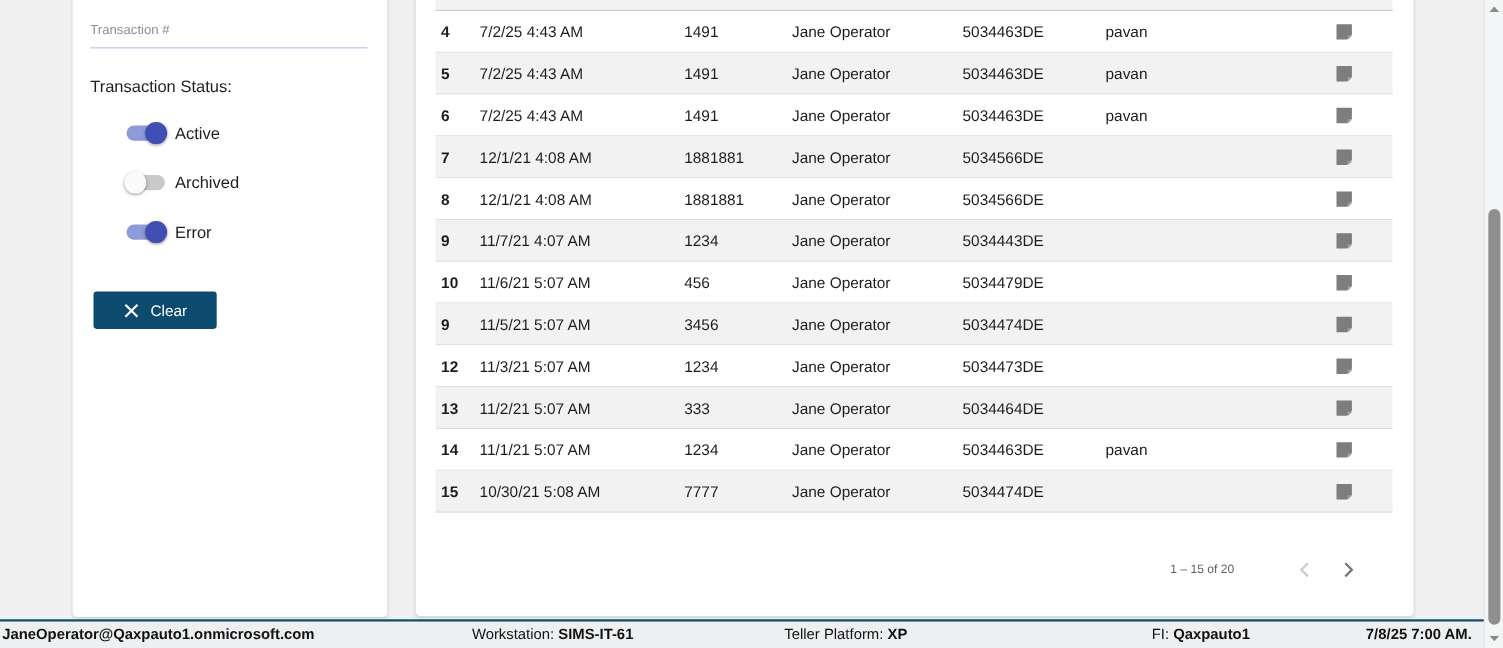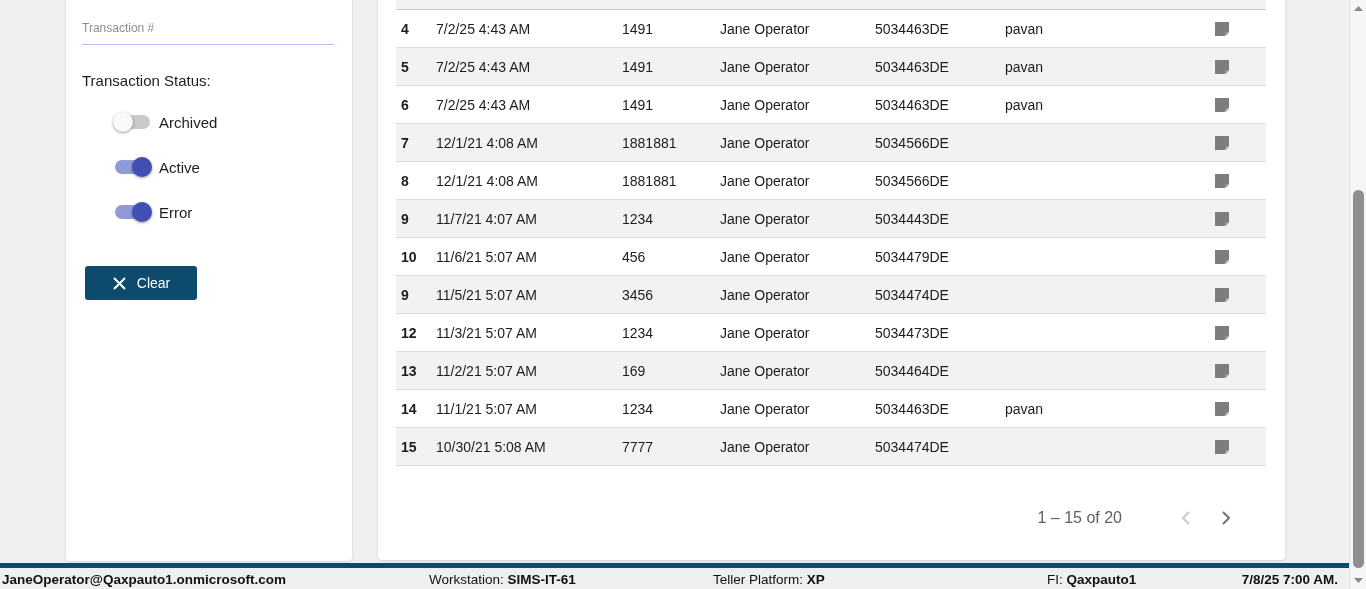--- a/index.html
+++ b/index.html
@@ -72,31 +72,31 @@
   .c-txn { width: 98px; }
   .c-op { width: 155px; }
   .c-ref { width: 130px; }
   .c-user { width: 200px; }
   .c-note { flex: 1; display: flex; align-items: center; }
   .note-ico { display: inline-flex; margin-left: 9px; }
   
   .paginator {
     position: absolute; right: 39px; bottom: 28px;
     display: flex; align-items: center;
-    font-size: 16px; color: #5f5f5f;
+    font-size: 11px; color: #5f5f5f;
   }
   .page-range { margin-right: 44px; }
   .pg-btn { width: 40px; height: 28px; display: flex; align-items: center; justify-content: center; background: transparent; border: none; cursor: pointer; }
   .pg-btn svg { display: block; }
   
   #status-bar {
     position: absolute; left: 0; bottom: 0;
     width: 1349px; height: 26px;
     background: #edeff1;
-    border-top: 5px solid #0c4a6e;
+    border-top: 2px solid #0c4a6e;
     font-size: 13.5px; color: #111;
   }
   #status-bar .sb-item { position: absolute; top: 4px; white-space: nowrap; }
   .sb-val { font-weight: bold; }
   .sb-email { left: 2px; font-weight: bold; }
   .sb-workstation { left: 429px; }
   .sb-teller { left: 713px; }
   .sb-fi { left: 1047px; }
   .sb-datetime { right: 11px; font-weight: bold; }
   
@@ -119,32 +119,32 @@
 </head>
 <body>
 
 <div class="card" id="sidebar-card">
   <div class="sidebar-inner">
     <input id="txn-input" type="text" placeholder="Transaction #" style="">
     <div class="status-label">Transaction Status:</div>
 
     <div id="toggles">
         <div class="toggle-row">
+    <span class="switch on">
+      <span class="track"></span>
+      <span class="knob"></span>
+    </span>
+    <span class="toggle-label">Active</span>
+  </div>
+        <div class="toggle-row">
     <span class="switch">
       <span class="track"></span>
       <span class="knob"></span>
     </span>
     <span class="toggle-label">Archived</span>
-  </div>
-        <div class="toggle-row">
-    <span class="switch on">
-      <span class="track"></span>
-      <span class="knob"></span>
-    </span>
-    <span class="toggle-label">Active</span>
   </div>
         <div class="toggle-row">
     <span class="switch on">
       <span class="track"></span>
       <span class="knob"></span>
     </span>
     <span class="toggle-label">Error</span>
   </div>
       </div>
 
@@ -305,21 +305,21 @@
         <svg width="16" height="16" viewBox="0 0 16 16">
           <path d="M1 1 H15 V10.5 L10.5 15 H1 Z" fill="#7d7d7d"></path>
           <path d="M11.3 15.4 V11.3 H15.4 Z" fill="#a3a3a3"></path>
         </svg>
       </span>
     </span>
   </div>
         <div class="trow striped">
     <span class="c-num">13</span>
     <span class="c-date">11/2/21 5:07 AM</span>
-    <span class="c-txn">169</span>
+    <span class="c-txn">333</span>
     <span class="c-op">Jane Operator</span>
     <span class="c-ref">5034464DE</span>
     <span class="c-user"></span>
     <span class="c-note">
       <span class="note-ico">
         <svg width="16" height="16" viewBox="0 0 16 16">
           <path d="M1 1 H15 V10.5 L10.5 15 H1 Z" fill="#7d7d7d"></path>
           <path d="M11.3 15.4 V11.3 H15.4 Z" fill="#a3a3a3"></path>
         </svg>
       </span>

